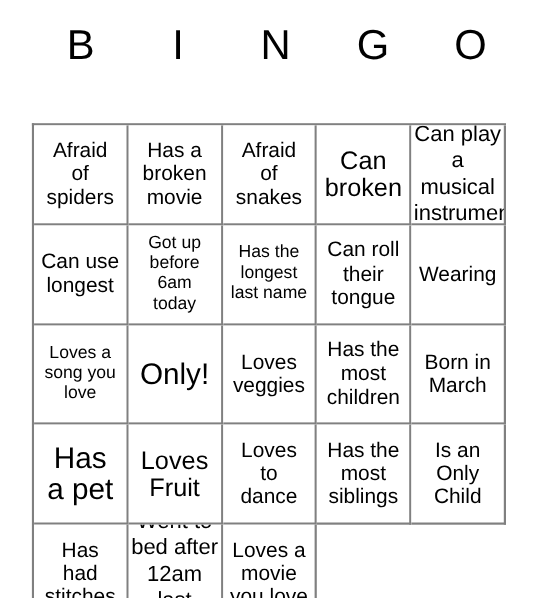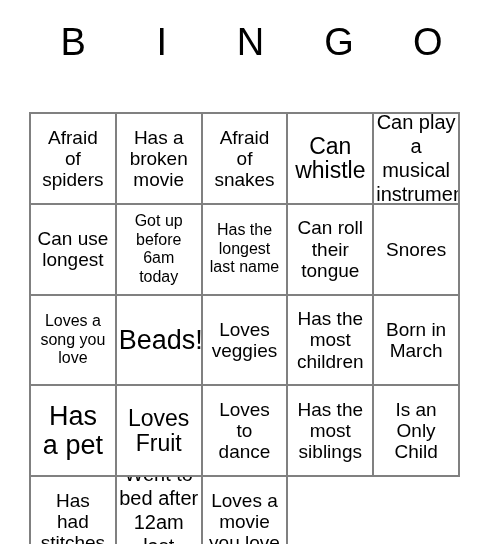--- a/index.html
+++ b/index.html
@@ -121,21 +121,21 @@
 broken
 movie</span>
       </div>
       <div class="cell">
         <span class="cell-text t-md">Afraid
 of
 snakes</span>
       </div>
       <div class="cell">
         <span class="cell-text t-lg">Can
-whistle</span>
+broken</span>
       </div>
       <div class="cell">
         <span class="cell-text t-xs">Can play
 a musical
 instrument</span>
       </div>
       <div class="cell">
         <span class="cell-text t-md">Can use
 longest</span>
       </div>
@@ -149,29 +149,29 @@
         <span class="cell-text t-sm">Has the
 longest
 last name</span>
       </div>
       <div class="cell">
         <span class="cell-text t-md">Can roll
 their
 tongue</span>
       </div>
       <div class="cell">
-        <span class="cell-text t-md">Snores</span>
+        <span class="cell-text t-md">Wearing</span>
       </div>
       <div class="cell">
         <span class="cell-text t-sm">Loves a
 song you
 love</span>
       </div>
       <div class="cell">
-        <span class="cell-text t-xl">Beads!</span>
+        <span class="cell-text t-xl">Only!</span>
       </div>
       <div class="cell">
         <span class="cell-text t-md">Loves
 veggies</span>
       </div>
       <div class="cell">
         <span class="cell-text t-md">Has the
 most
 children</span>
       </div>

